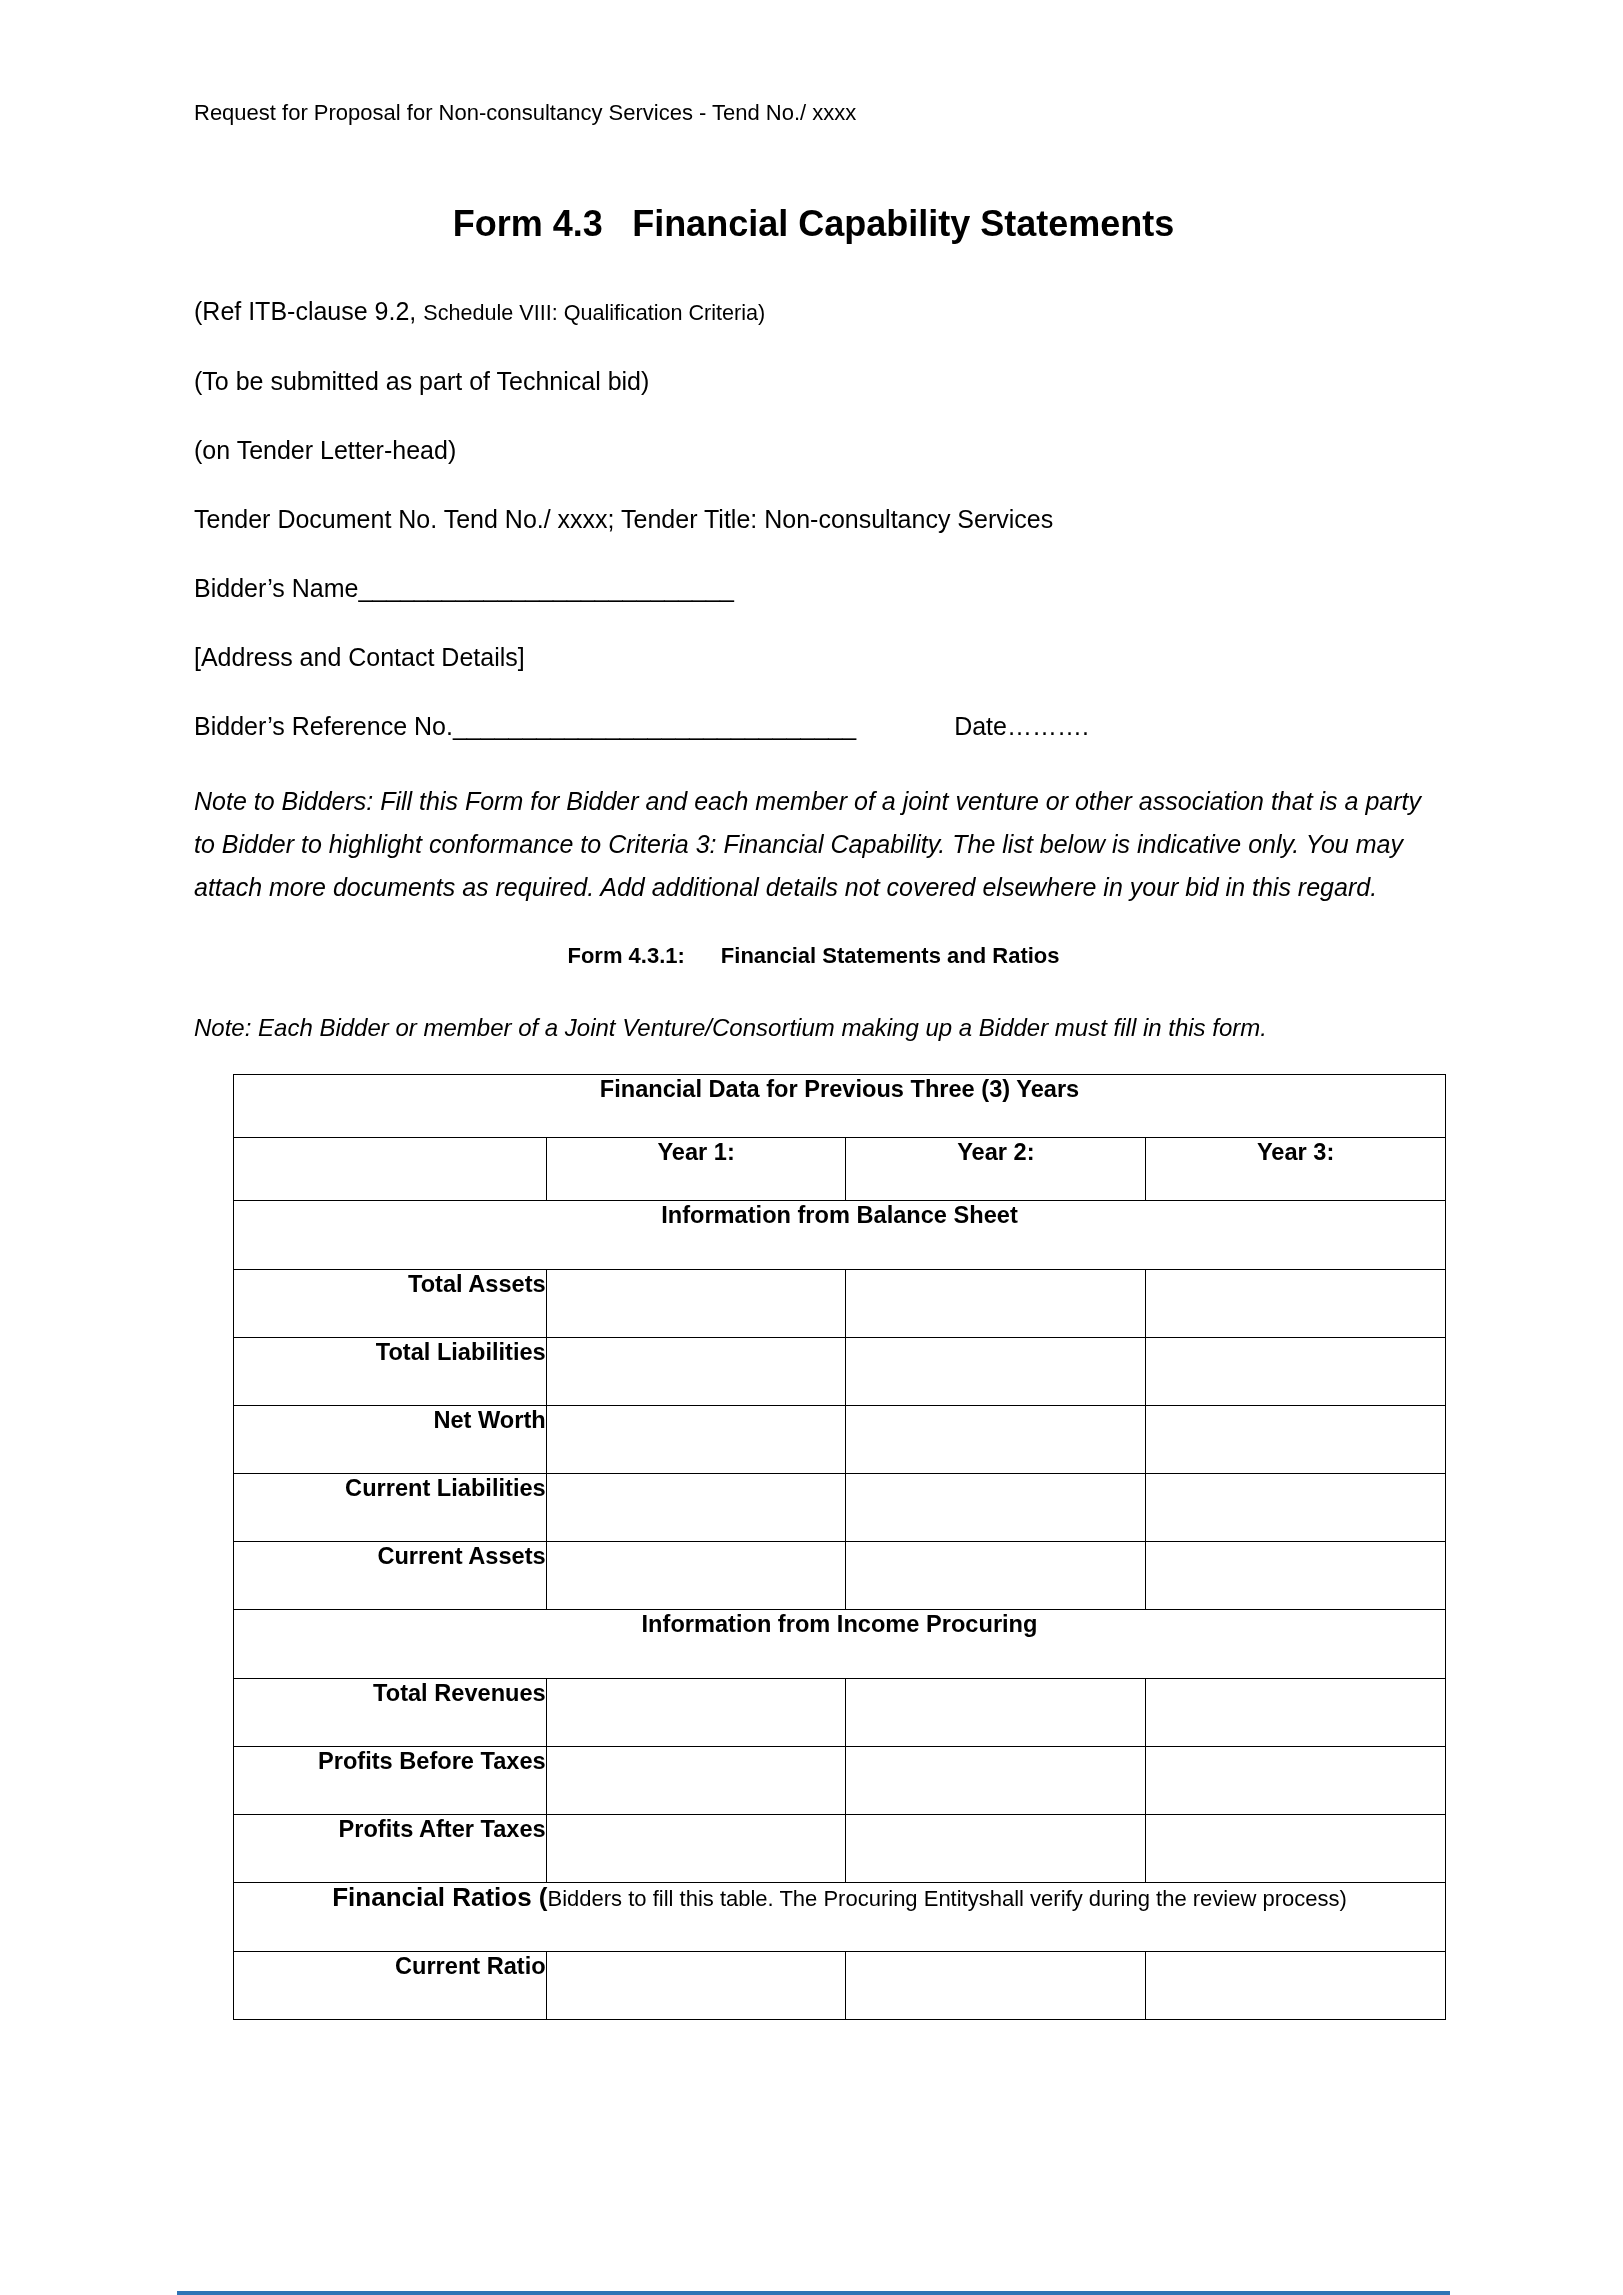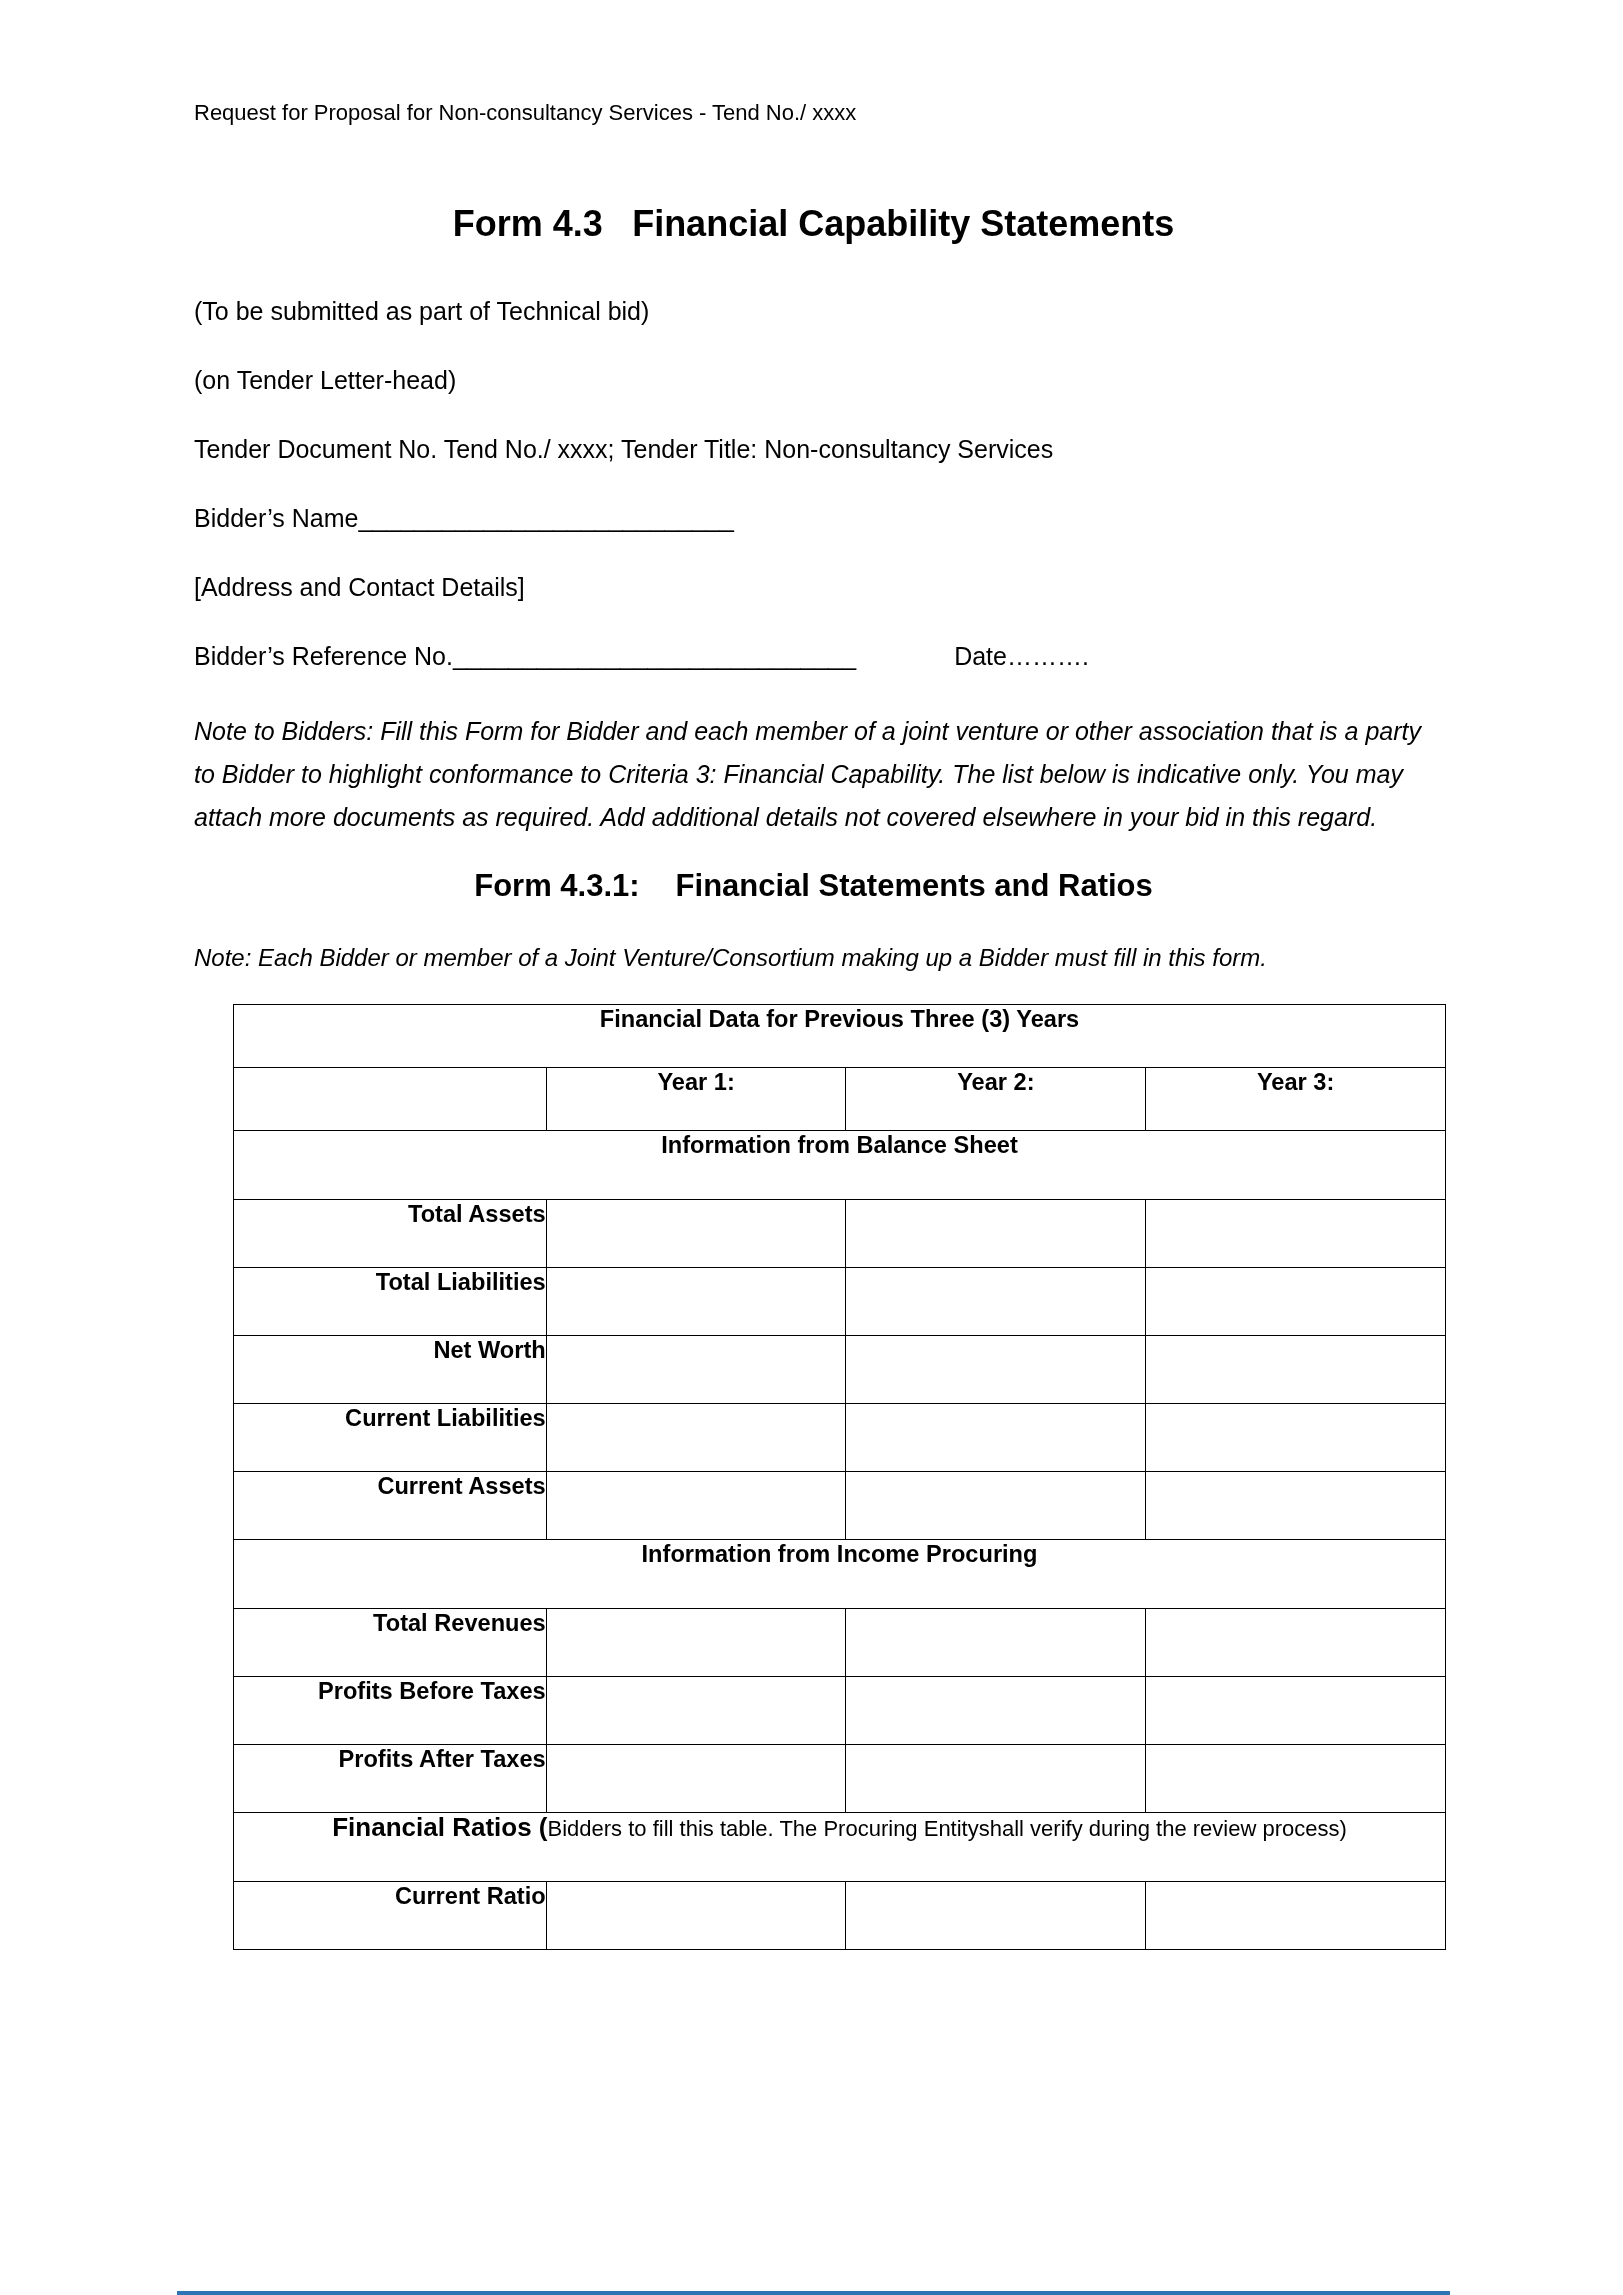--- a/index.html
+++ b/index.html
@@ -46,21 +46,21 @@
   .line .small-part { font-size: 21.6px; }
   .nowrap { white-space: nowrap; }
   .date-part { margin-left: 98px; }
   .note {
     font-size: 25px;
     font-style: italic;
     line-height: 43px;
     margin: 0 0 30px 0;
   }
   .subtitle {
-    font-size: 31px;
+    font-size: 22px;
     font-weight: bold;
     text-align: center;
     margin: 18.3px 0 39px 0;
     line-height: 34px;
   }
   .subtitle .subtitle-text { margin-left: 36px; }
   .note-single {
     font-size: 24px;
     font-style: italic;
     line-height: 31px;
@@ -137,20 +137,21 @@
 <body>
 
 <div class="page">
 
   <div class="running-header">Request for Proposal for Non-consultancy Services - Tend No./ xxxx</div>
 
   <div class="content">
 
     <h1 class="doc-title"><span>Form 4.3</span><span class="title-text">Financial Capability Statements</span></h1>
 
+    <p class="line"><span>(Ref ITB-clause 9.2, </span><span class="small-part">Schedule VIII: Qualification Criteria)</span></p>
 
     <p class="line">(To be submitted as part of Technical bid)</p>
 
     <p class="line">(on Tender Letter-head)</p>
 
     <p class="line nowrap">Tender Document No. Tend No./ xxxx; Tender Title: Non-consultancy Services</p>
 
     <p class="line">Bidder’s Name___________________________</p>
 
     <p class="line">[Address and Contact Details]</p>

